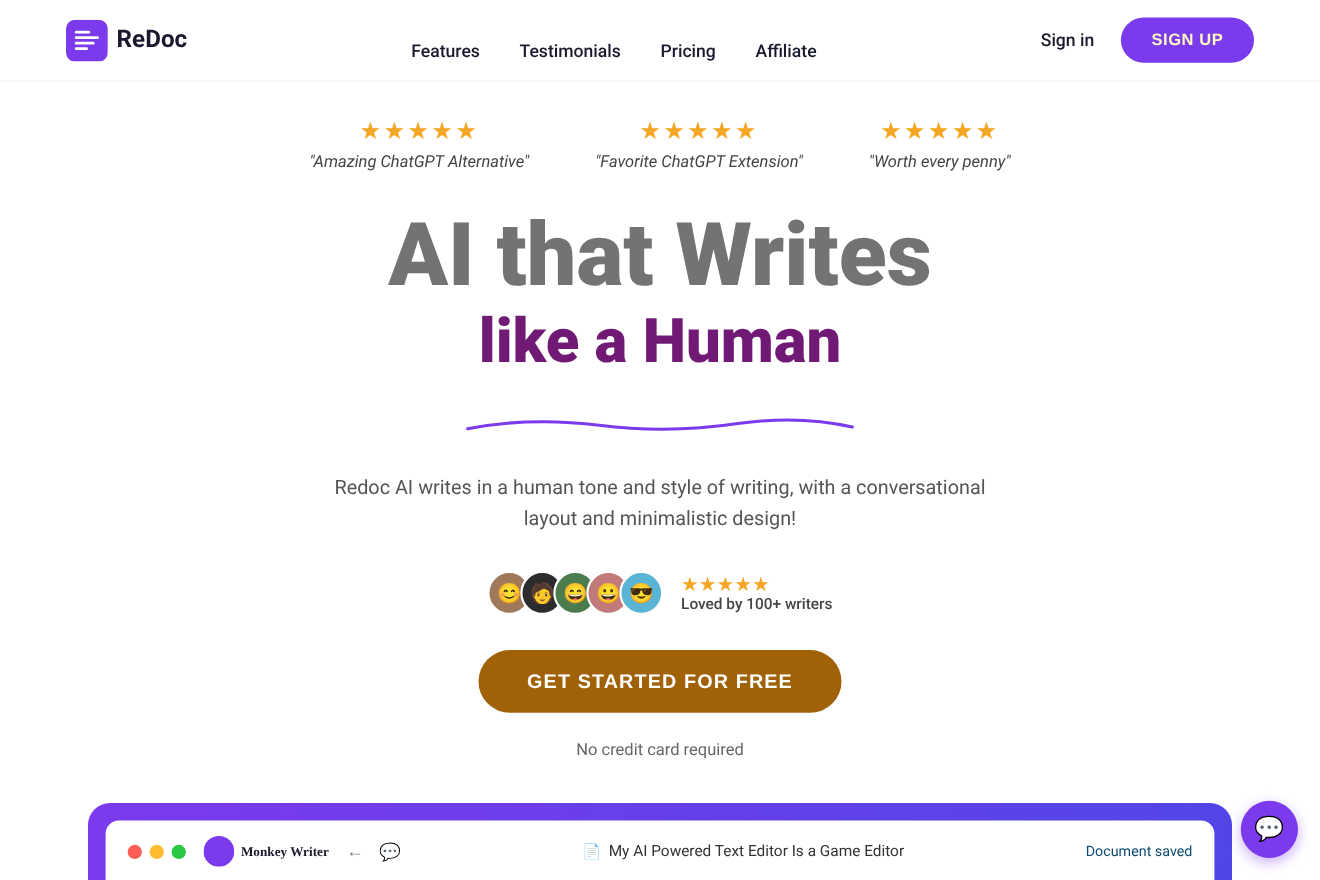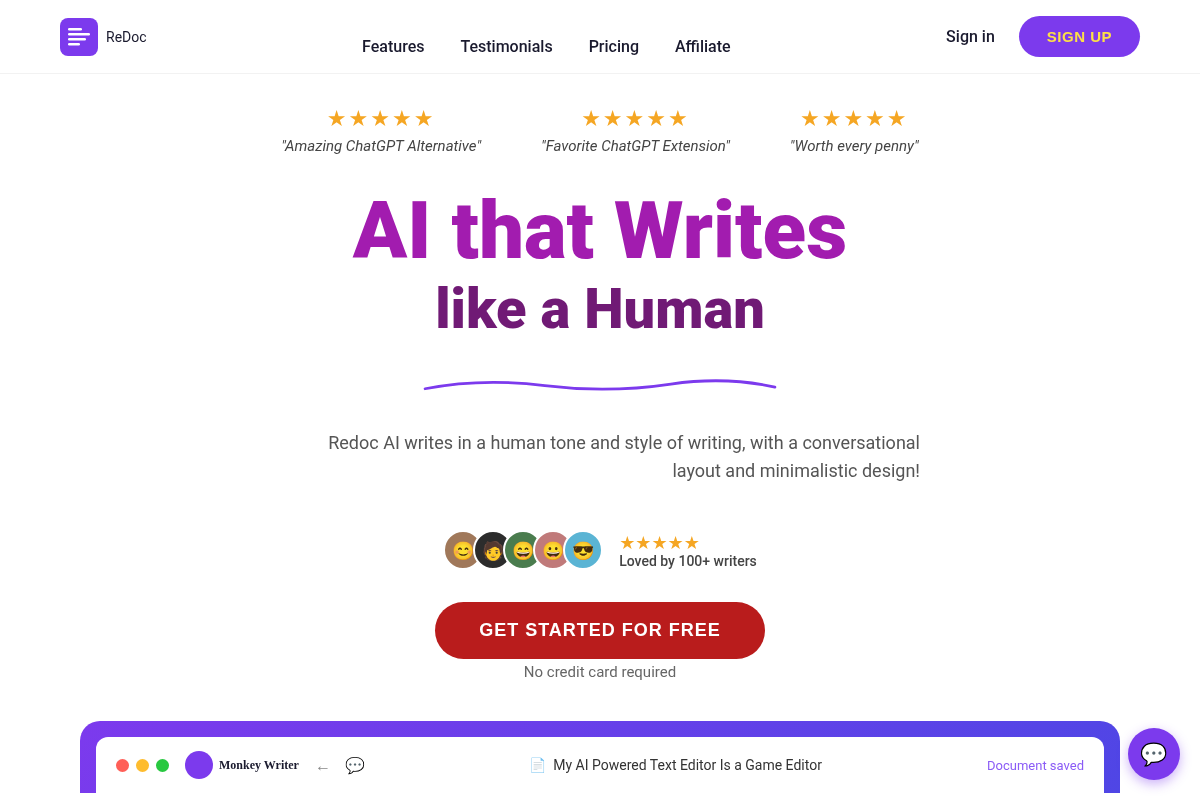--- a/index.html
+++ b/index.html
@@ -21,22 +21,22 @@
       top: 0;
       z-index: 100;
       border-bottom: 1px solid rgba(0,0,0,0.05);
     }
     .nav-logo {
       display: flex;
       align-items: center;
       gap: 8px;
       text-decoration: none;
       color: #1a1a2e;
-      font-weight: 400;
-      font-size: 14px;
+      font-weight: 700;
+      font-size: 22px;
     }
     .logo-icon {
       width: 38px;
       height: 38px;
     }
     .nav-links {
       display: flex;
       align-items: center;
       gap: 36px;
       list-style: none;
@@ -54,21 +54,21 @@
       gap: 24px;
     }
     .sign-in {
       text-decoration: none;
       color: #1a1a2e;
       font-size: 16px;
       font-weight: 500;
     }
     .signup-btn {
       background: #7c3aed;
-      color: #fde047;
+      color: #fef9c3;
       border: none;
       border-radius: 50px;
       padding: 12px 28px;
       font-size: 15px;
       font-weight: 700;
       cursor: pointer;
       letter-spacing: 0.5px;
     }
 
     
@@ -101,21 +101,21 @@
     .review-text {
       color: #444;
       font-size: 15px;
       font-style: italic;
     }
 
     
     .headline {
       font-size: 80px;
       font-weight: 900;
-      color: #a21caf;
+      color: #737373;
       line-height: 1.1;
       margin-bottom: 4px;
     }
     .headline-purple {
       font-size: 56px;
       font-weight: 900;
       color: #701a75;
       line-height: 1.1;
       position: relative;
       display: inline-block;
@@ -127,22 +127,21 @@
       left: 50%;
       transform: translateX(-50%);
       width: 110%;
     }
 
     .subtext {
       color: #555;
       font-size: 18px;
       max-width: 640px;
       line-height: 1.6;
-      margin-bottom: 44px;
-      text-align: right;
+      margin-bottom: 32px;
     }
 
     
     .social-proof {
       display: flex;
       align-items: center;
       gap: 16px;
       margin-bottom: 32px;
     }
     .avatars {
@@ -172,30 +171,30 @@
       font-size: 18px;
     }
     .proof-label {
       color: #444;
       font-size: 14px;
       font-weight: 500;
     }
 
     
     .cta-btn {
-      background: #b91c1c;
+      background: #a16207;
       color: #fff;
       border: none;
       border-radius: 50px;
       padding: 18px 44px;
       font-size: 18px;
       font-weight: 700;
       cursor: pointer;
       letter-spacing: 1px;
-      margin-bottom: 4px;
+      margin-bottom: 24px;
     }
     .no-card {
       color: #666;
       font-size: 15px;
       margin-bottom: 40px;
     }
 
     
     .app-preview {
       width: 1040px;
@@ -252,21 +251,21 @@
       text-align: center;
       display: flex;
       align-items: center;
       justify-content: center;
       gap: 6px;
       color: #333;
       font-size: 14px;
     }
     .saved-badge {
       margin-left: auto;
-      color: #8b5cf6;
+      color: #0c4a6e;
       font-size: 13px;
     }
     .chat-icon-round {
       position: absolute;
       bottom: 14px;
       right: 14px;
       width: 52px;
       height: 52px;
       background: #7c3aed;
       border-radius: 50%;

